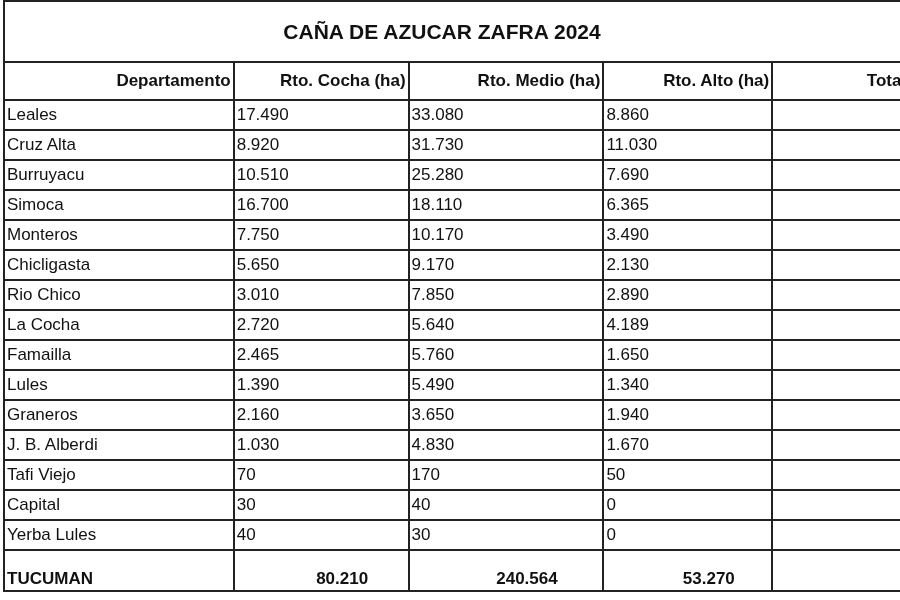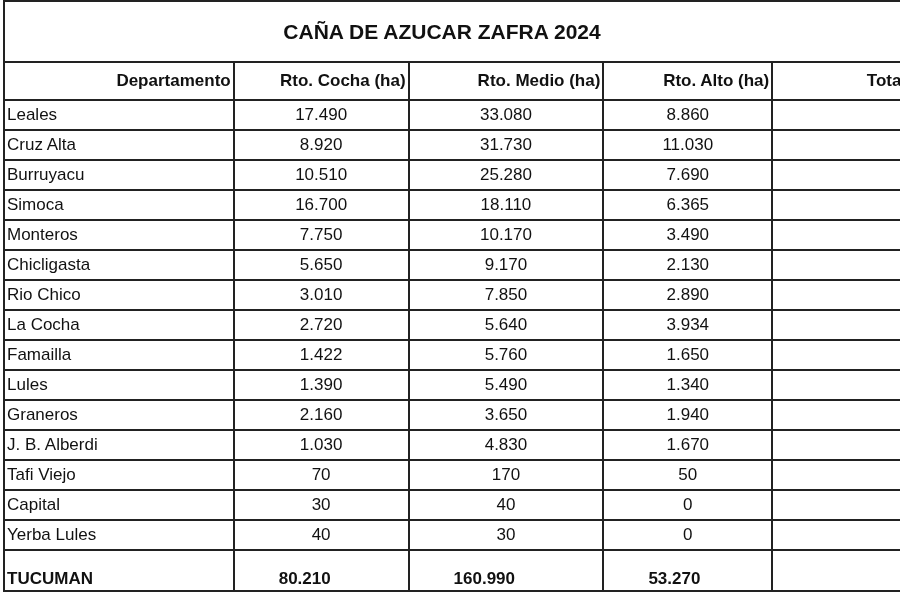--- a/index.html
+++ b/index.html
@@ -7,24 +7,24 @@
            font-family: "Liberation Sans", sans-serif; color: #111; }
     .sheet { position: absolute; left: 3px; top: 0px; width: 960px; }
     table { border-collapse: collapse; table-layout: fixed; }
     td, th { border: 2px solid #222; padding: 0 2px; white-space: nowrap; overflow: hidden; }
     .title-cell { height: 59px; text-align: center; font-weight: bold; font-size: 21px;
                   padding-left: 0; }
     .title-text { position: relative; left: -40px; }
     .hdr th { height: 36px; font-weight: bold; font-size: 17px; text-align: right; }
     .row td { height: 28px; font-size: 17px; }
     .row td.name { text-align: left; padding-left: 2px; }
-    .row td.num { text-align: center; padding-right: 2px; }
+    .row td.num { text-align: left; padding-right: 2px; }
     .total td { height: 38px; font-size: 17px; font-weight: bold; vertical-align: bottom; padding-bottom: 1px; }
     .total td.name { text-align: left; }
-    .total td.num { text-align: left; padding-right: 2px; padding-left: 44px; }
+    .total td.num { text-align: center; padding-right: 2px; padding-left: 44px; }
     col.c0 { width: 230px; }
     col.c1 { width: 175px; }
     col.c2 { width: 195px; }
     col.c3 { width: 169px; }
     col.c4 { width: 190px; }
   </style>
 </head>
 <body>
 
 <div class="sheet">
@@ -95,26 +95,26 @@
           <td class="name">Rio Chico</td>
           <td class="num">3.010</td>
           <td class="num">7.850</td>
           <td class="num">2.890</td>
           <td class="num"></td>
         </tr>
         <tr class="row">
           <td class="name">La Cocha</td>
           <td class="num">2.720</td>
           <td class="num">5.640</td>
-          <td class="num">3.934</td>
+          <td class="num">4.189</td>
           <td class="num"></td>
         </tr>
         <tr class="row">
           <td class="name">Famailla</td>
-          <td class="num">1.422</td>
+          <td class="num">2.465</td>
           <td class="num">5.760</td>
           <td class="num">1.650</td>
           <td class="num"></td>
         </tr>
         <tr class="row">
           <td class="name">Lules</td>
           <td class="num">1.390</td>
           <td class="num">5.490</td>
           <td class="num">1.340</td>
           <td class="num"></td>
@@ -150,19 +150,19 @@
         <tr class="row">
           <td class="name">Yerba Lules</td>
           <td class="num">40</td>
           <td class="num">30</td>
           <td class="num">0</td>
           <td class="num"></td>
         </tr>
         <tr class="total">
           <td class="name">TUCUMAN</td>
           <td class="num">80.210</td>
-          <td class="num">160.990</td>
+          <td class="num">240.564</td>
           <td class="num">53.270</td>
           <td class="num"></td>
         </tr>
       </tbody>
   </table>
 </div>
 
 </body></html>

